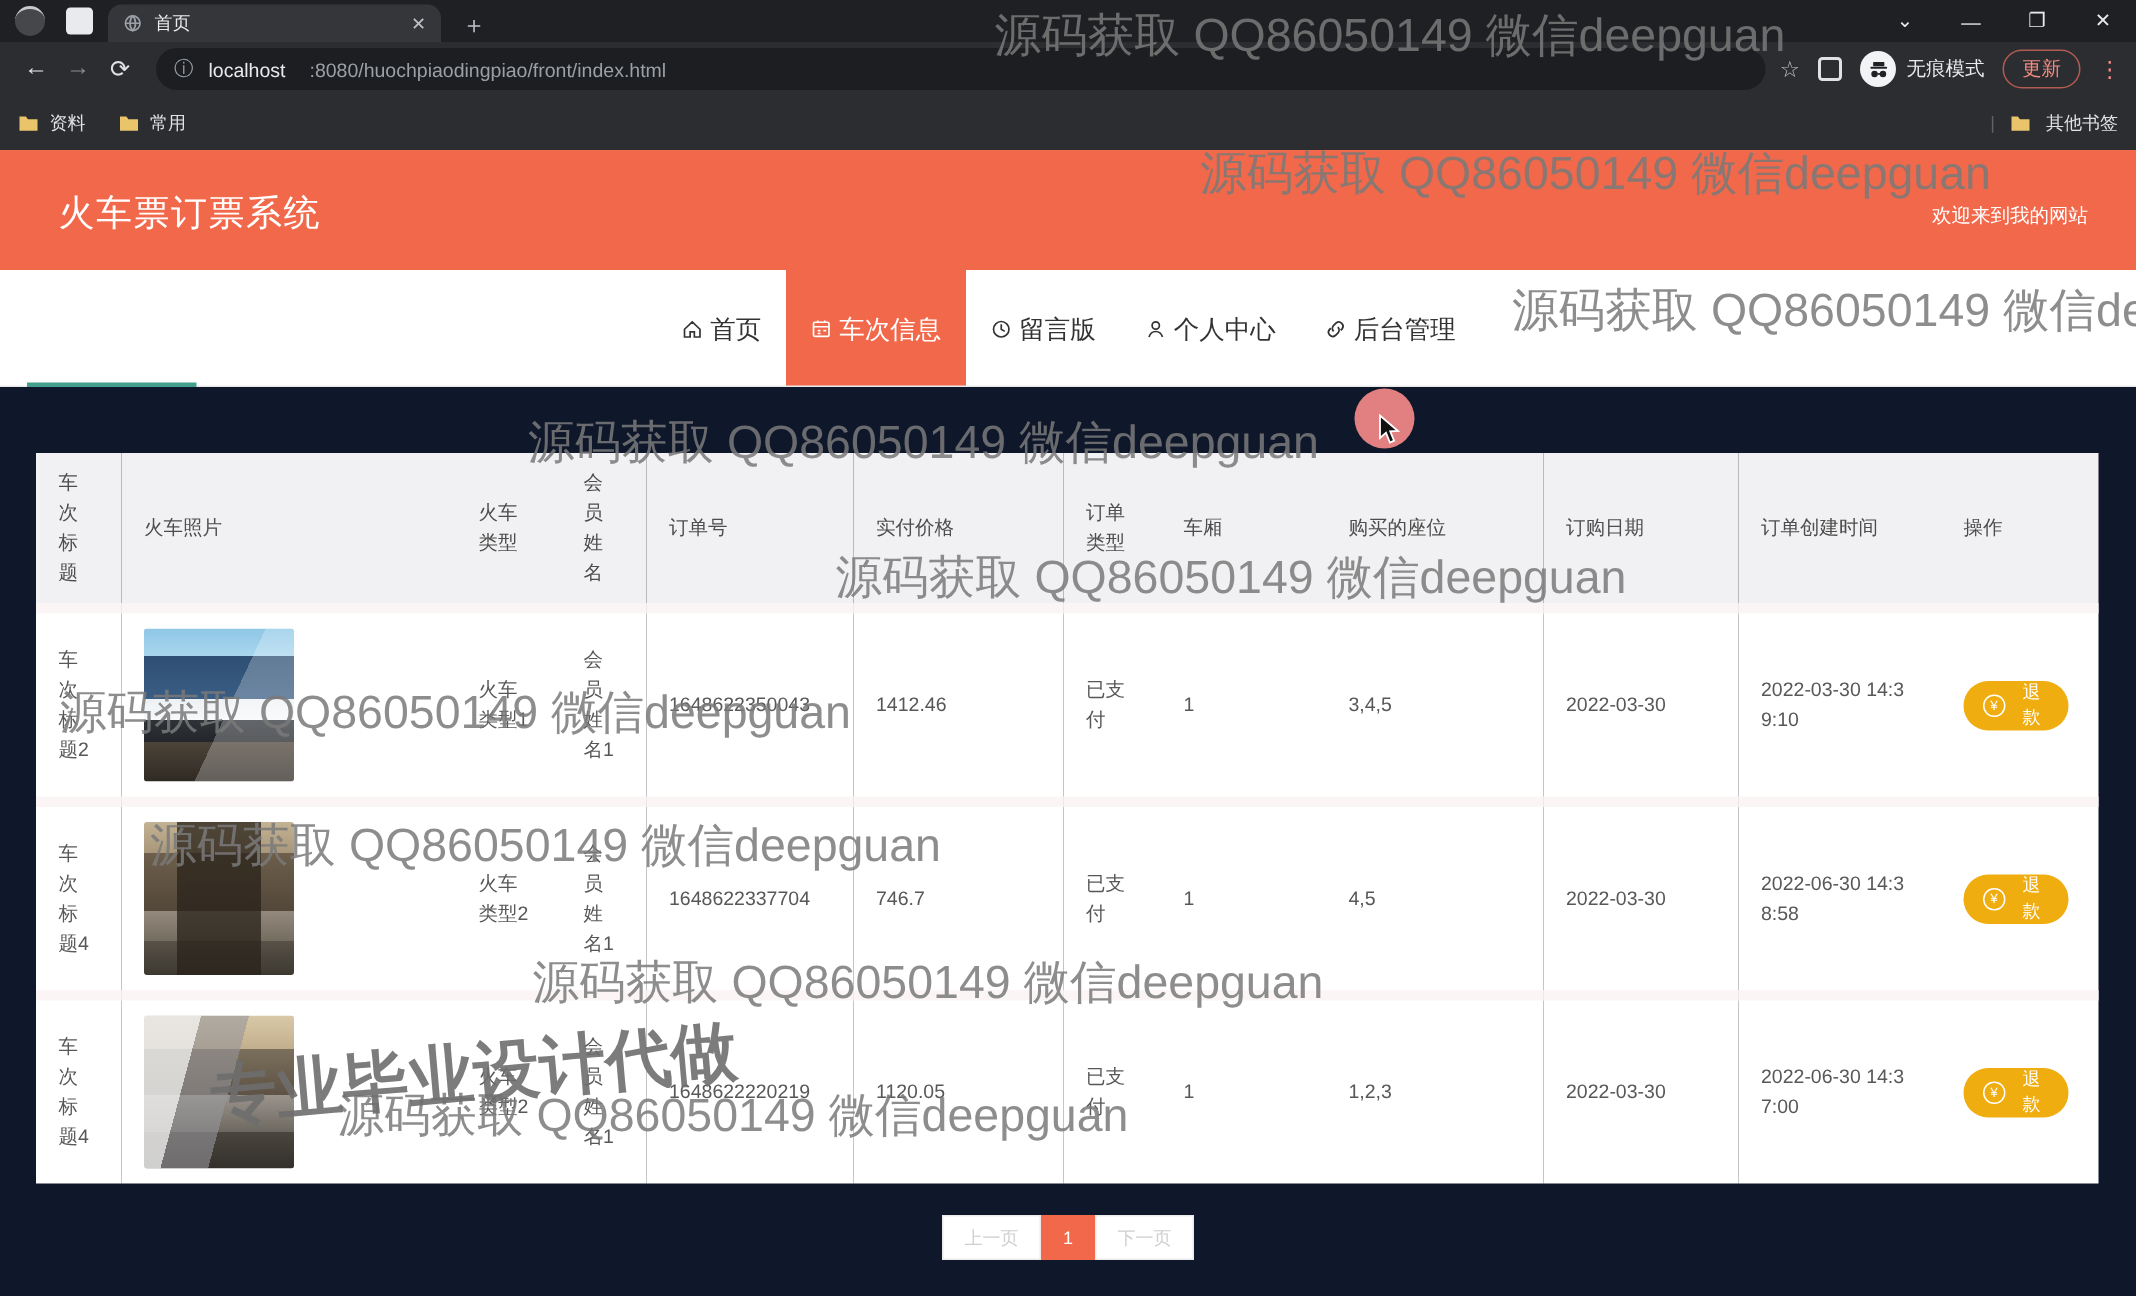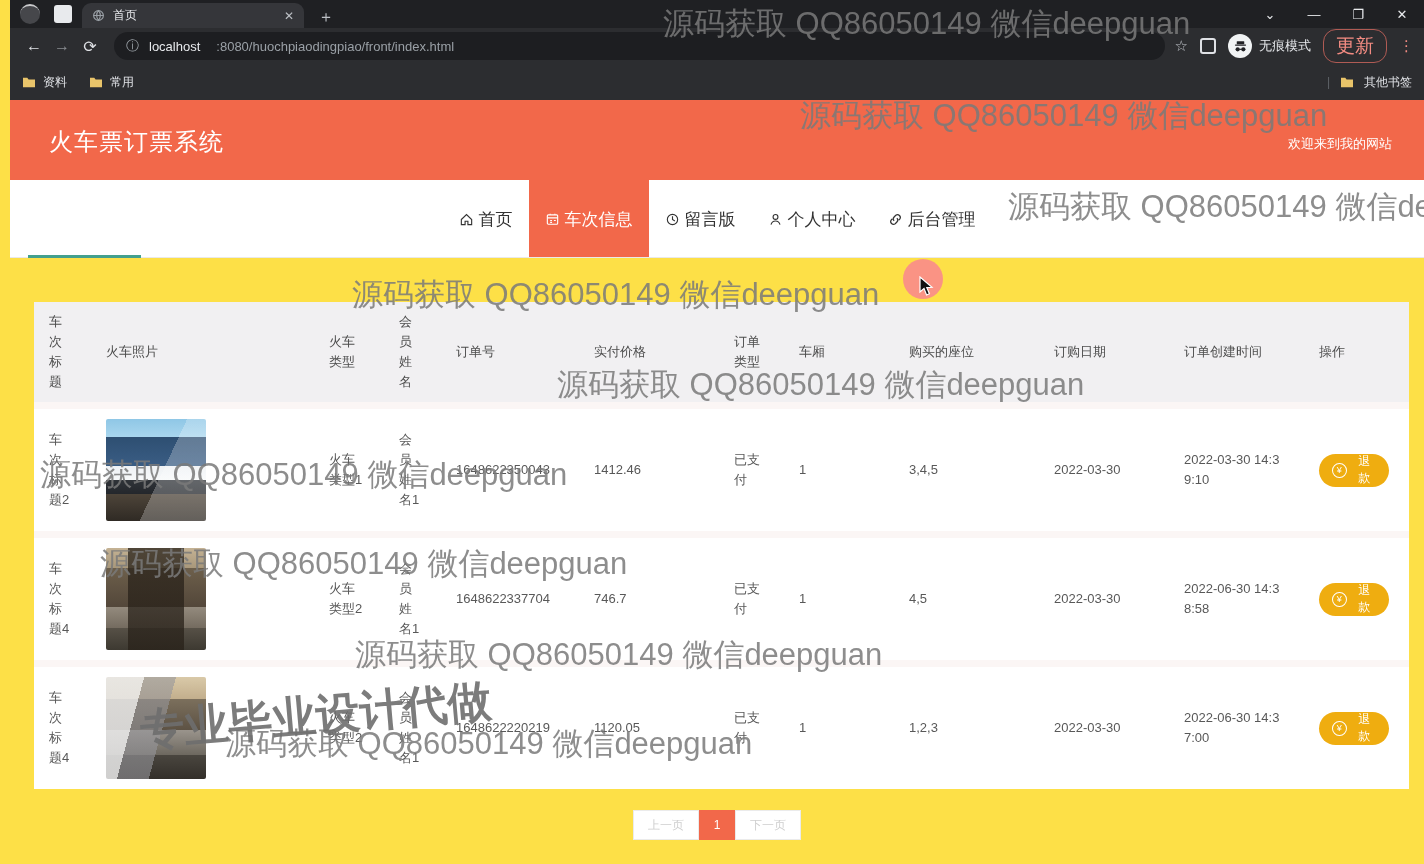--- a/index.html
+++ b/index.html
@@ -1,17 +1,17 @@
 <!DOCTYPE html>
 <html><head>
 <meta charset="utf-8">
 <style>
   * { margin:0; padding:0; box-sizing:border-box; }
   html,body { font-family:"Liberation Sans","DejaVu Sans",sans-serif; }
-  #stage { position:relative; width:1424px; height:864px; background:#fde047; overflow:hidden;padding-left:10px; }
+  #stage { position:relative; width:1424px; height:864px; background:#0f172a; overflow:hidden; }
 
   
   .tabstrip { display:flex; align-items:flex-end; height:28px; background:#1f2023; padding-left:10px; }
   .ts-icons { display:flex; align-items:center; gap:14px; height:28px; margin-right:10px; }
   .logo-circle { width:20px; height:20px; border-radius:50%; background:#46474b; border-top:2px solid #c9cacc; }
   .app-square { width:18px; height:18px; background:#e8eaed; border-radius:3px; }
   .tab { display:flex; align-items:center; gap:8px; width:222px; height:25px; background:#35363a;
          border-radius:9px 9px 0 0; padding:0 10px; color:#e8eaed; font-size:12px; }
   .tab-title { flex:1; white-space:nowrap; overflow:hidden; }
   .tab-close { color:#bdc1c6; font-size:12px; }
@@ -25,21 +25,21 @@
   .urlbar { flex:1; display:flex; align-items:center; height:28px; background:#1d1e21; border-radius:14px;
             margin:0 10px; padding:0 12px; font-size:13px; color:#9aa0a6; }
   .urlbar .info { margin-right:10px; font-size:13px; }
   .url-host { color:#e8eaed; }
   .url-path { color:#9aa0a6;margin-left:16px; }
   .tb-right { display:flex; align-items:center; gap:12px; }
   .star { color:#bdc1c6; font-size:15px; }
   .sidepanel { width:16px; height:16px; border:2px solid #dfe1e5; border-radius:3px; }
   .incog { display:flex; align-items:center; gap:7px; color:#e8eaed; font-size:13px; }
   .incog-circle { width:24px; height:24px; border-radius:50%; background:#f1f3f4; display:flex; align-items:center; justify-content:center; }
-  .update-btn { border:1px solid #b05b54; color:#f28b82; border-radius:13px; font-size:19px; padding:3px 12px; }
+  .update-btn { border:1px solid #b05b54; color:#f28b82; border-radius:13px; font-size:13px; padding:3px 12px; }
   .menu-dots { color:#f28b82; font-size:15px; }
 
   .bookmarks { display:flex; align-items:center; height:36px; background:#2c2d30; padding:0 12px; font-size:12px; color:#dfe1e5; }
   .bm { display:flex; align-items:center; gap:7px; margin-right:22px; }
   .bm-right { margin-left:auto; display:flex; align-items:center; gap:10px; }
   .bm-sep { color:#5f6368; }
 
   
   .site-header { position:relative; height:80px; background:#f2684a; }
   .site-title { position:absolute; left:39px; top:26px; color:#fff; font-size:24px; letter-spacing:1px; }

